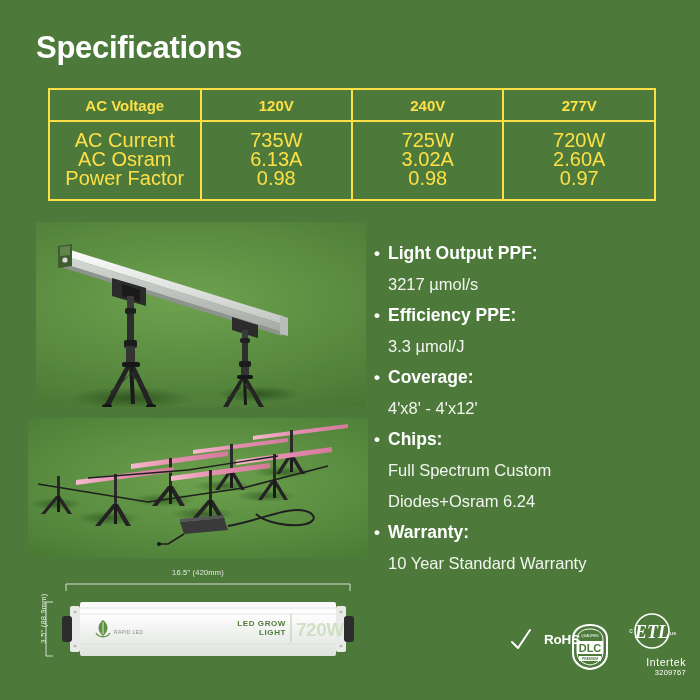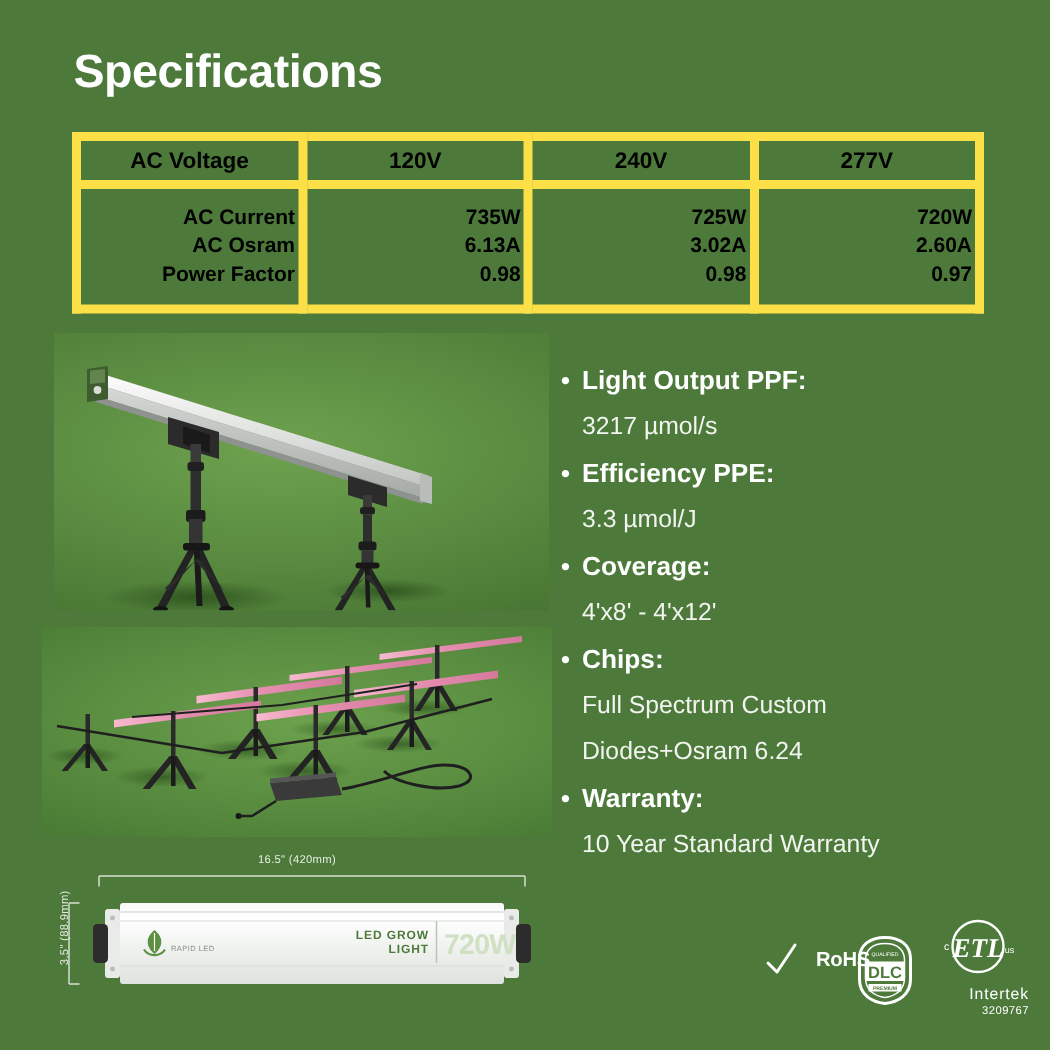--- a/index.html
+++ b/index.html
@@ -11,52 +11,51 @@
   }
   .page {
     position: relative;
     width: 700px; height: 700px;
     background: #4d7a3a;
   }
 
   
   .title {
     position: absolute;
-    left: 49px; top: 30px;
+    left: 36px; top: 30px;
     font-size: 31px;
     font-weight: bold;
     color: #ffffff;
     letter-spacing: -0.3px;
   }
 
   
   .spec-table {
     position: absolute;
     left: 48px; top: 88px;
     width: 608px;
     border-collapse: collapse;
   }
   .spec-table td, .spec-table th {
-    border: 6px solid #fde047;
+    border: 2px solid #fde047;
     text-align: center;
-    color: #000000;
+    color: #fde047;
     vertical-align: middle;
   }
   .spec-table thead th {
     font-size: 15px;
     font-weight: bold;
     height: 32px;
     padding: 4px 2px;
   }
   .spec-table tbody td {
-    font-size: 14px;
-    font-weight: bold;
+    font-size: 20px;
+    font-weight: normal;
     padding: 9px 2px 11px 2px;
     line-height: 19px;
-    text-align: right;
   }
   .col-label { width: 152px; }
   .col-v { width: 152px; }
   .stack-line { display: block; }
 
   
   .photo-top {
     position: absolute;
     left: 36px; top: 222px;
     width: 330px; height: 185px;

